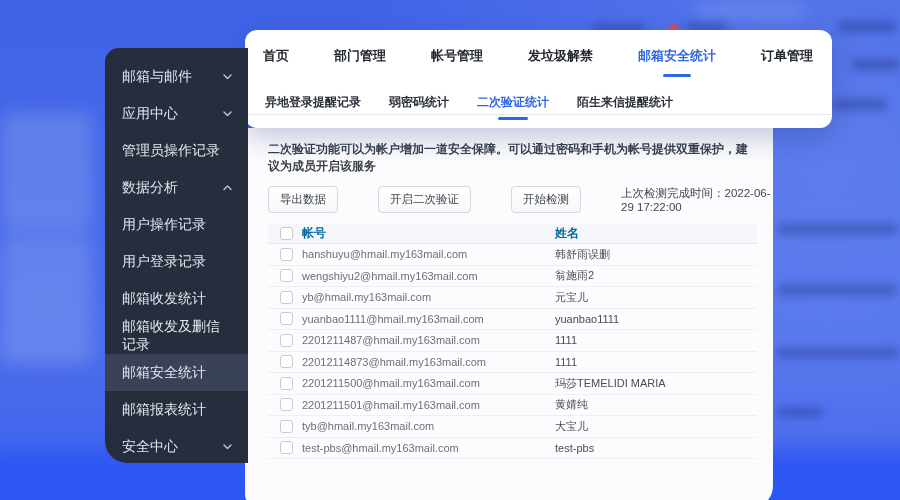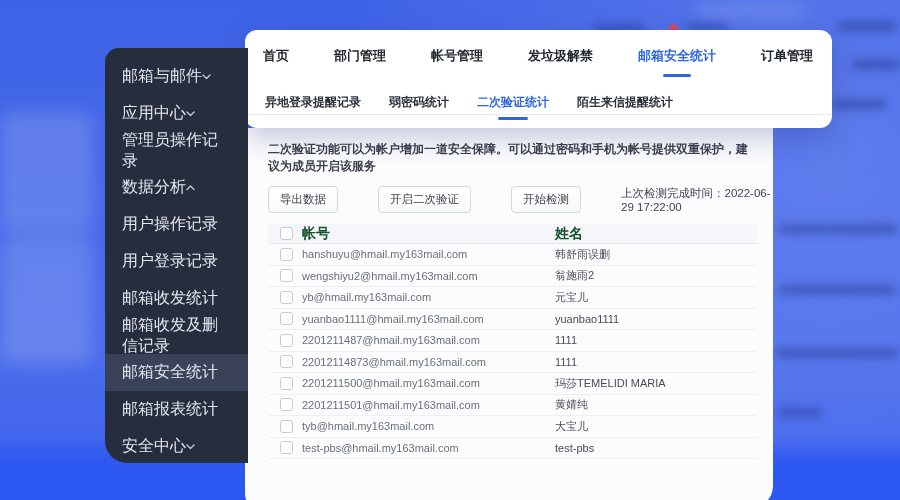--- a/index.html
+++ b/index.html
@@ -12,22 +12,22 @@
 
   
   .blur-light { position:absolute; background:rgba(255,255,255,.16); filter:blur(9px); border-radius:10px; }
   .blur-dark  { position:absolute; background:rgba(24,43,118,.38); filter:blur(4px); border-radius:5px; }
   .bottom-band{ position:absolute; left:-20px; top:450px; width:940px; height:70px; background:#2d57f2; filter:blur(10px); }
   .red-dot    { position:absolute; left:669px; top:24px; width:9px; height:9px; border-radius:50%; background:#e0485a; filter:blur(1.5px); }
 
   
   .sidebar { position:absolute; left:105px; top:48px; width:143px; height:415px;
              background:#262d3d; border-radius:14px 0 0 22px; padding-top:10px; z-index:3; }
-  .side-item { height:37px; display:flex; align-items:center; justify-content:flex-start;
-               padding:0 16px 0 17px; color:#e2e6ef; font-size:16px; cursor:pointer; }
+  .side-item { height:37px; display:flex; align-items:center; justify-content:space-between;
+               padding:0 16px 0 17px; color:#e2e6ef; font-size:14px; cursor:pointer; }
   .side-item.active { background:#3a4257; }
   .side-item .chev { width:9px; height:6px; flex:0 0 auto; opacity:.85; }
 
   
   .header-card { position:absolute; left:245px; top:30px; width:587px; height:98px;
                  background:#ffffff; border-radius:12px; z-index:2;
                  box-shadow:0 10px 28px rgba(22,45,120,.25); }
   .nav-row { display:flex; align-items:center; padding:17px 18px 0 18px; }
   .nav-tab { font-size:13px; font-weight:700; color:#23272f; margin-right:45px; position:relative;
              cursor:pointer; white-space:nowrap; }
@@ -50,21 +50,21 @@
   .toolbar { display:flex; align-items:center; margin:11px 0 0 23px;gap:23px; }
   .btn { font-size:11.5px; color:#3c414b; background:linear-gradient(#ffffff,#f7f8f9);
          border:1px solid #d4d7dd; border-radius:4px; padding:5px 11px; margin-right:17px;
          cursor:pointer; white-space:nowrap; }
   .last-check { font-size:11.5px; color:#3f444e; }
 
   .table { margin:11px 16px 0 23px; }
   .trow { display:grid; grid-template-columns:34px 253px 1fr; align-items:center;
           height:21.5px; border-bottom:1px solid #edeff3; }
   .trow.head { background:#f5f6f9; height:20px; border-bottom:1px solid #e5e7ec; }
-  .th { font-size:14px; font-weight:700; color:#14532d; }
+  .th { font-size:12px; font-weight:700; color:#0369a1; }
   .td-account { font-size:11px; color:#6a7078; }
   .td-name { font-size:11px; color:#474c56; }
   .cb { width:13px; height:13px; border:1.5px solid #c6cad2; border-radius:3px;
         background:#fff; margin-left:12px; cursor:pointer; }
 </style>
 </head>
 <body>
 
 <div class="stage">
 

